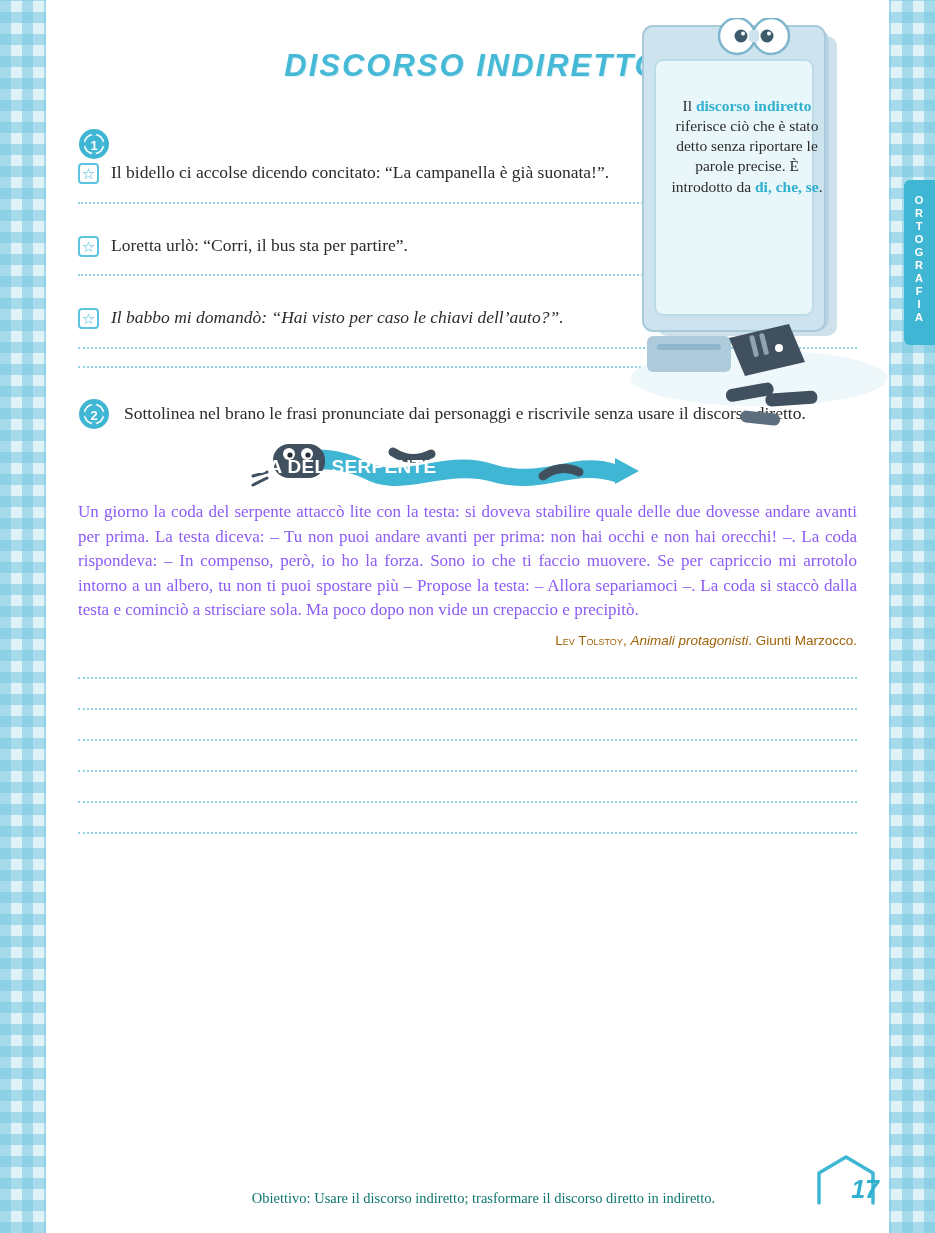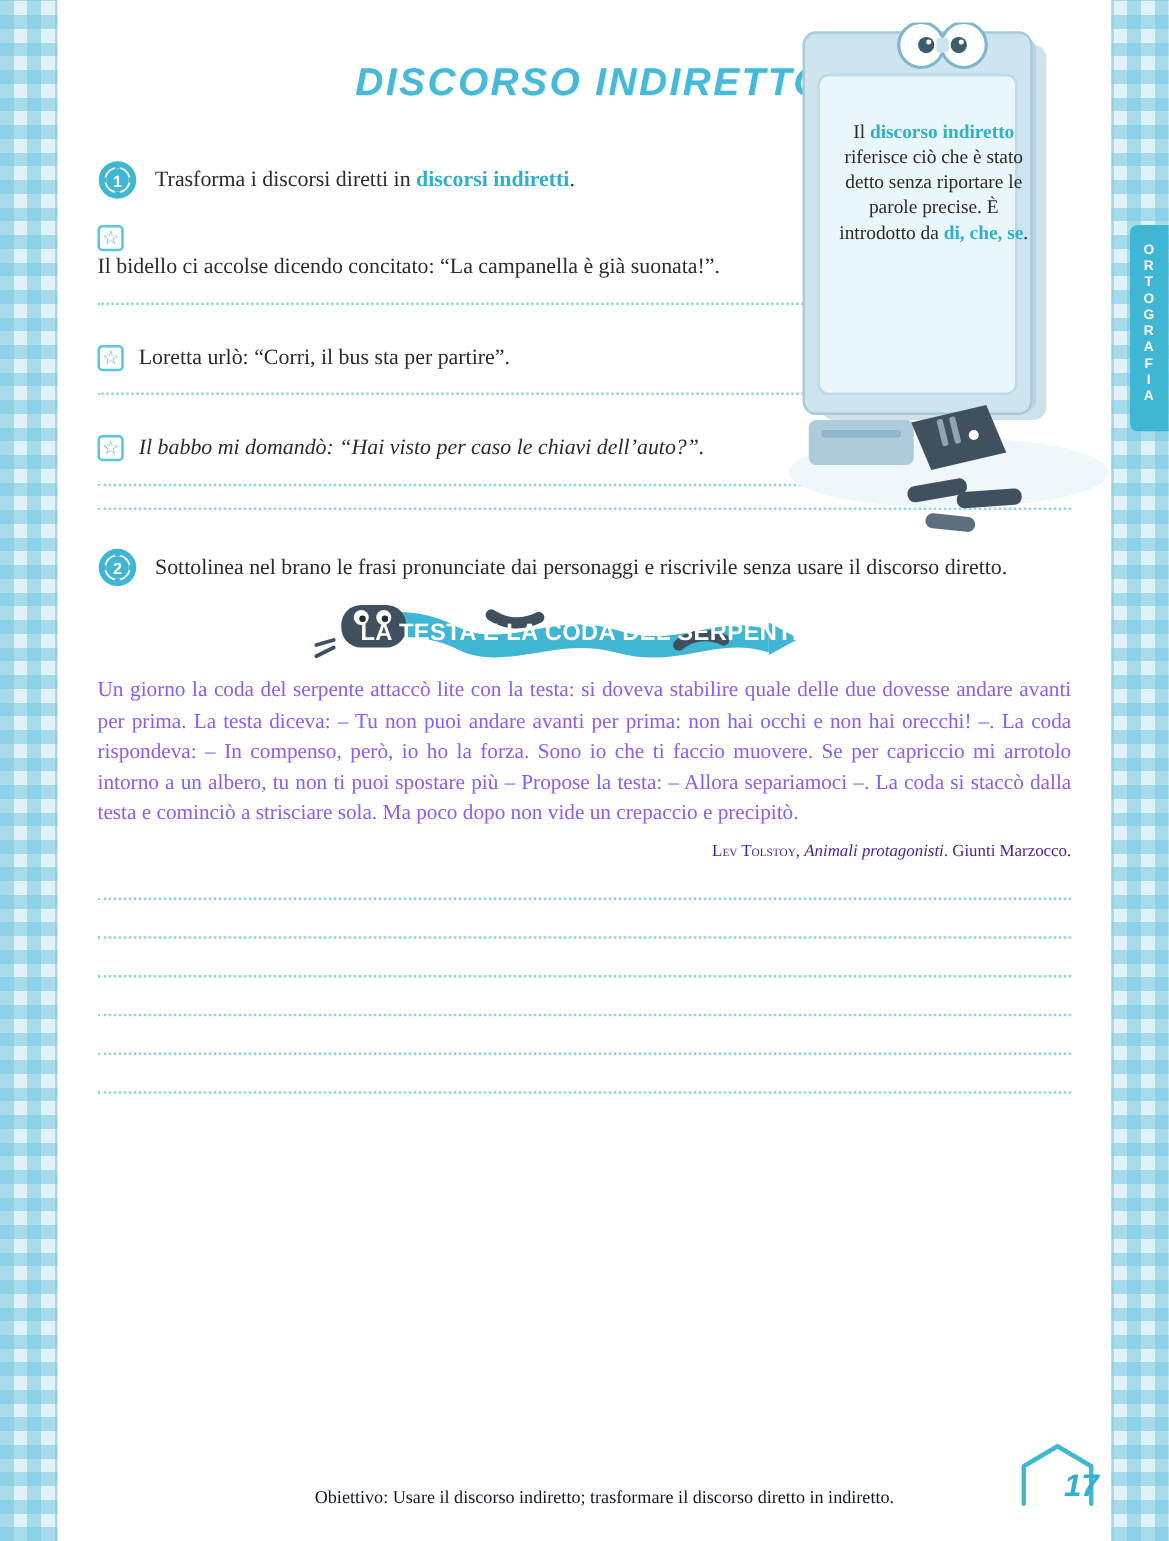--- a/index.html
+++ b/index.html
@@ -62,21 +62,21 @@
     -webkit-text-stroke: 0px;
     text-shadow: 1px 1px 0 #d7eff6;
   }
 
   
   .ex-row {
     display:flex;
     align-items:flex-start;
     margin-top: 30px;
   }
-  .ex-row.tight { margin-top: 18px; flex-direction: column; }
+  .ex-row.tight { margin-top: 1px; }
 
   .badge-round {
     flex: 0 0 auto;
     width:32px; height:32px;
     margin-right: 14px;
     position:relative;
   }
   .badge-round svg { display:block; }
 
   .badge-star {
@@ -140,62 +140,61 @@
 
   
   .story-title-wrap{
     position:relative;
     height:46px;
     margin-top: 18px;
   }
   .story-title{
     position:absolute;
     left:0; right:0; top:8px;
-    text-align:center;
     color:#ffffff;
     font-size:19px;
     font-weight:bold;
     letter-spacing:0.3px;
     z-index:3;
   }
   .snake-svg{ position:absolute; left:165px; top:-10px; z-index:2;}
 
   .story-body{
     font-family:"Liberation Serif", serif;
     font-size:17px;
     line-height:1.45;
     color:#8b5cf6;
     text-align:justify;
     margin-top: 6px;
   }
   .credit{
-    font-family:Liberation Serif, serif;
+    font-family:Liberation Sans, sans-serif;
     font-size:13.5px;
     text-align:right;
     margin-top:10px;
-    color:#4c1d95;
+    color:#a16207;
   }
   .credit .sc { font-variant: small-caps; }
   .credit i { font-style:italic; }
 
   .lines-block { margin-top: 26px; }
   .lines-block .dots { margin-top: 29px; }
 
   .footer {
     position:absolute;
     left:46px; right:46px;
     bottom: 26px;
     display:flex;
     align-items:flex-end;
     justify-content:center;
   }
   .objective{
     font-family:"Liberation Serif", serif;
     font-size:14.5px;
-    color:#0f172a;
+    color:#0f766e;
     text-align:center;
     flex:1;
     padding-left:32px;
   }
   .page-num{
     position:absolute;
     right:10px;
     bottom:2px;
     width:66px; height:52px;
   }
@@ -279,23 +278,20 @@
           <circle cx="16" cy="16" r="10.5" fill="#ffffff"></circle>
           <circle cx="16" cy="16" r="9" fill="#3fb6d3"></circle>
         </g>
         <path d="M16 2 L18.5 7 L13.5 7 Z" fill="#3fb6d3"></path>
         <path d="M16 30 L18.5 25 L13.5 25 Z" fill="#3fb6d3"></path>
         <path d="M2 16 L7 18.5 L7 13.5 Z" fill="#3fb6d3"></path>
         <path d="M30 16 L25 18.5 L25 13.5 Z" fill="#3fb6d3"></path>
         <text x="16" y="21.5" font-family="Liberation Sans, sans-serif" font-size="13" font-weight="bold" fill="#ffffff" text-anchor="middle">1</text>
       </svg>
     </div>
-    <div class="ex-text lead">
-      <span>Trasforma i discorsi diretti in </span><span class="hl">discorsi indiretti</span><span>.</span>
-    </div>
   </div>
 
   <div class="ex-row tight">
     <div class="badge-star"></div>
     <div class="ex-text" style="max-width:565px;">Il bidello ci accolse dicendo concitato: “La campanella è già suonata!”.</div>
   </div>
   <div class="dots short"></div>
 
   <div class="ex-row">
     <div class="badge-star"></div>

